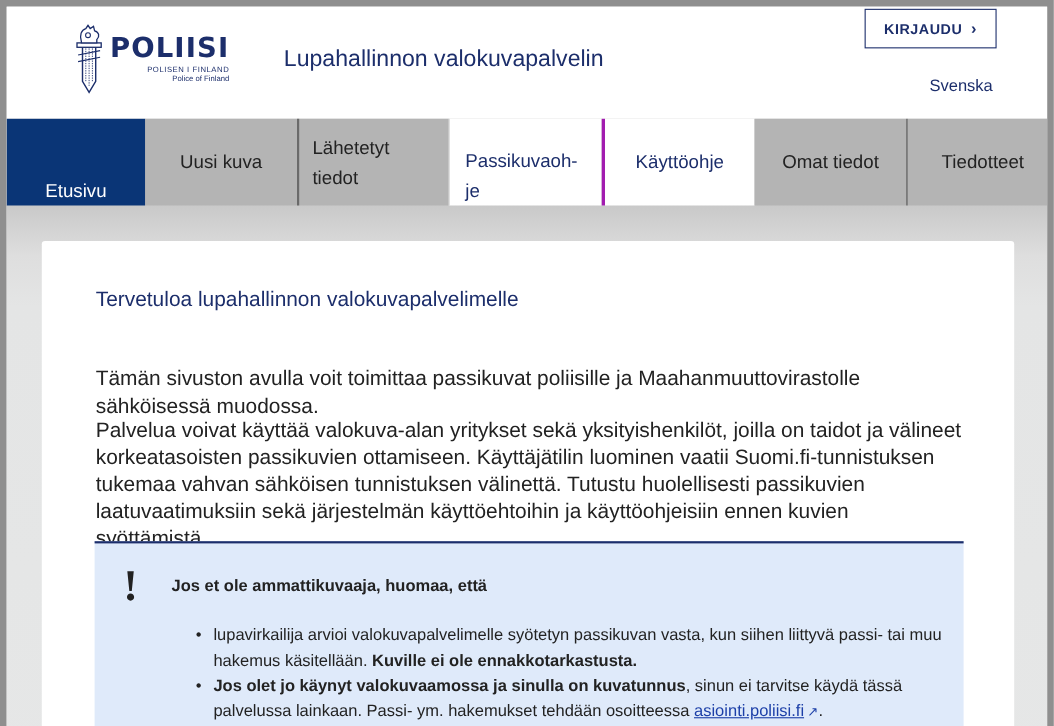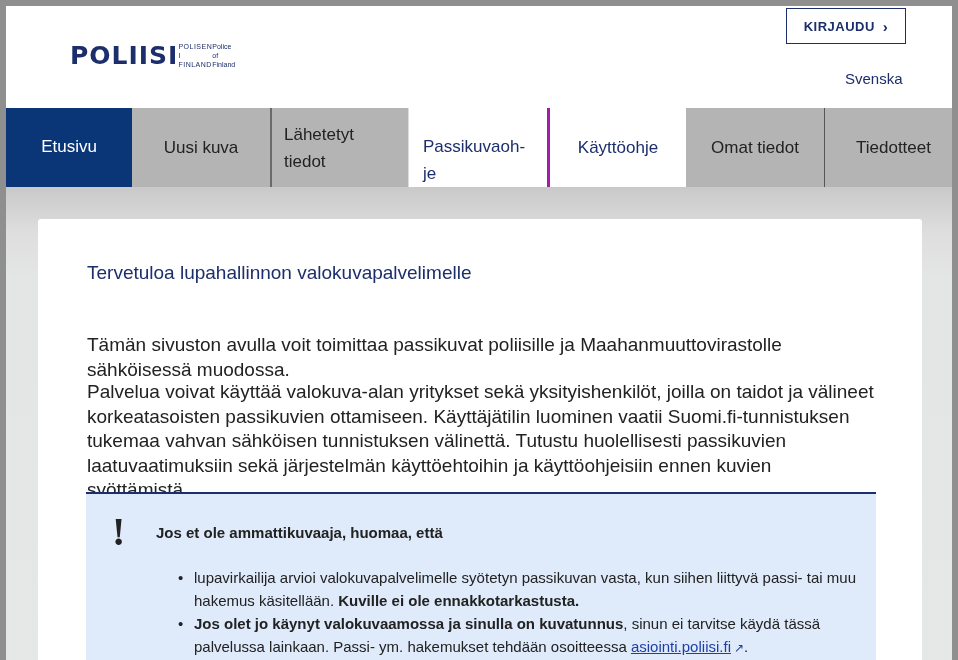--- a/index.html
+++ b/index.html
@@ -11,37 +11,37 @@
     position: relative;
   }
   .frame {
     position: absolute; left: 6px; top: 6px; width: 946px; height: 654px;
     background: #fff; overflow: hidden;
   }
   
   .header { position: relative; height: 102px; background: #fff; }
   .logo { position: absolute; left: 60px; top: 16px; width: 150px; height: 64px; display: flex; align-items: center; }
   .logo svg { display: block; }
-  .logo-text { margin-left: 4px; display: flex; flex-direction: row; align-items: flex-end; }
+  .logo-text { margin-left: 4px; display: flex; flex-direction: column; align-items: flex-end; }
   .logo-main { font-family: "DejaVu Sans", sans-serif; font-weight: bold; font-size: 25px; color: #1c2e6b; letter-spacing: 1px; line-height: 26px; }
   .logo-sub1 { font-size: 7px; color: #1c2e6b; letter-spacing: 0.5px; margin-top: 2px; line-height: 9px; }
   .logo-sub2 { font-size: 7px; color: #1c2e6b; line-height: 9px; }
   .site-title { position: absolute; left: 252px; top: 36px; font-size: 21px; color: #1c2e6b; }
   .login-btn {
     position: absolute; left: 780px; top: 2px; width: 120px; height: 36px;
     border: 1px solid #1c2e6b; background: #fff; color: #1c2e6b;
     font-size: 13px; font-weight: bold; letter-spacing: 0.5px;
     display: flex; align-items: center; justify-content: center; gap: 8px; cursor: pointer;
   }
   .login-btn .chev { font-size: 15px; font-weight: bold; }
   .lang-link { position: absolute; left: 839px; top: 64px; font-size: 15px; color: #1c2e6b; }
   
   .nav { position: absolute; top: 102px; left: 0; width: 946px; height: 79px; display: flex; background: #b4b4b4; }
   .tab { height: 79px; display: flex; align-items: center; font-size: 17px; line-height: 27px; color: #222; cursor: pointer; position: relative; }
-  .tab.active { background: #0a3576; color: #fff; }
+  .tab.active { background: #0a3576; color: #fff; align-items: flex-end; }
   .tab.white { background: #fff; color: #1c2e6b; }
   .tab.grey { background: #b4b4b4; }
   .tab .lbl { display: block; }
   .t0 { width: 126px; justify-content: center; }
   .t0 .lbl { margin-top: -2px; }
   .t1 { width: 138px; justify-content: center; }
   .t2 { width: 138px; padding-left: 12px; border-left: 2px solid #6a6a6a; }
   .t3 { width: 139px; padding-left: 14px; border-left: 1px solid #ddd; align-items: flex-end; }
   .t4 { width: 139px; justify-content: center; border-left: 3px solid #a21caf; }
   .t5 { width: 138px; justify-content: center; }
@@ -87,20 +87,21 @@
         <circle cx="14" cy="10" r="2.2" fill="none" stroke="#1c2e6b" stroke-width="1"></circle>
         <path d="M5 28 L25 24 M5 34 L25 30" stroke="#1c2e6b" stroke-width="1"></path>
       </svg>
       <div class="logo-text">
         <span class="logo-main">POLIISI</span>
         <span class="logo-sub1">POLISEN I FINLAND</span>
         <span class="logo-sub2">Police of Finland</span>
       </div>
     </div>
 
+    <div class="site-title">Lupahallinnon valokuvapalvelin</div>
 
     <div class="login-btn">
       <span>KIRJAUDU</span>
       <span class="chev">›</span>
     </div>
 
     <div class="lang-link">Svenska</div>
   </div>
 
   <div class="nav">

